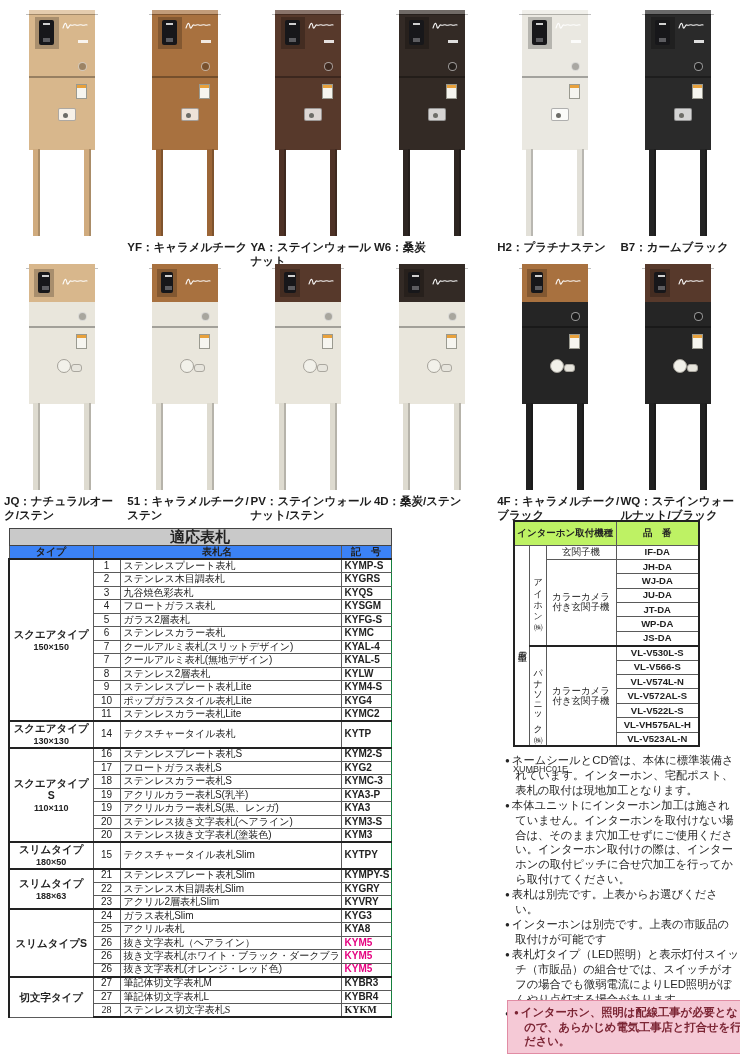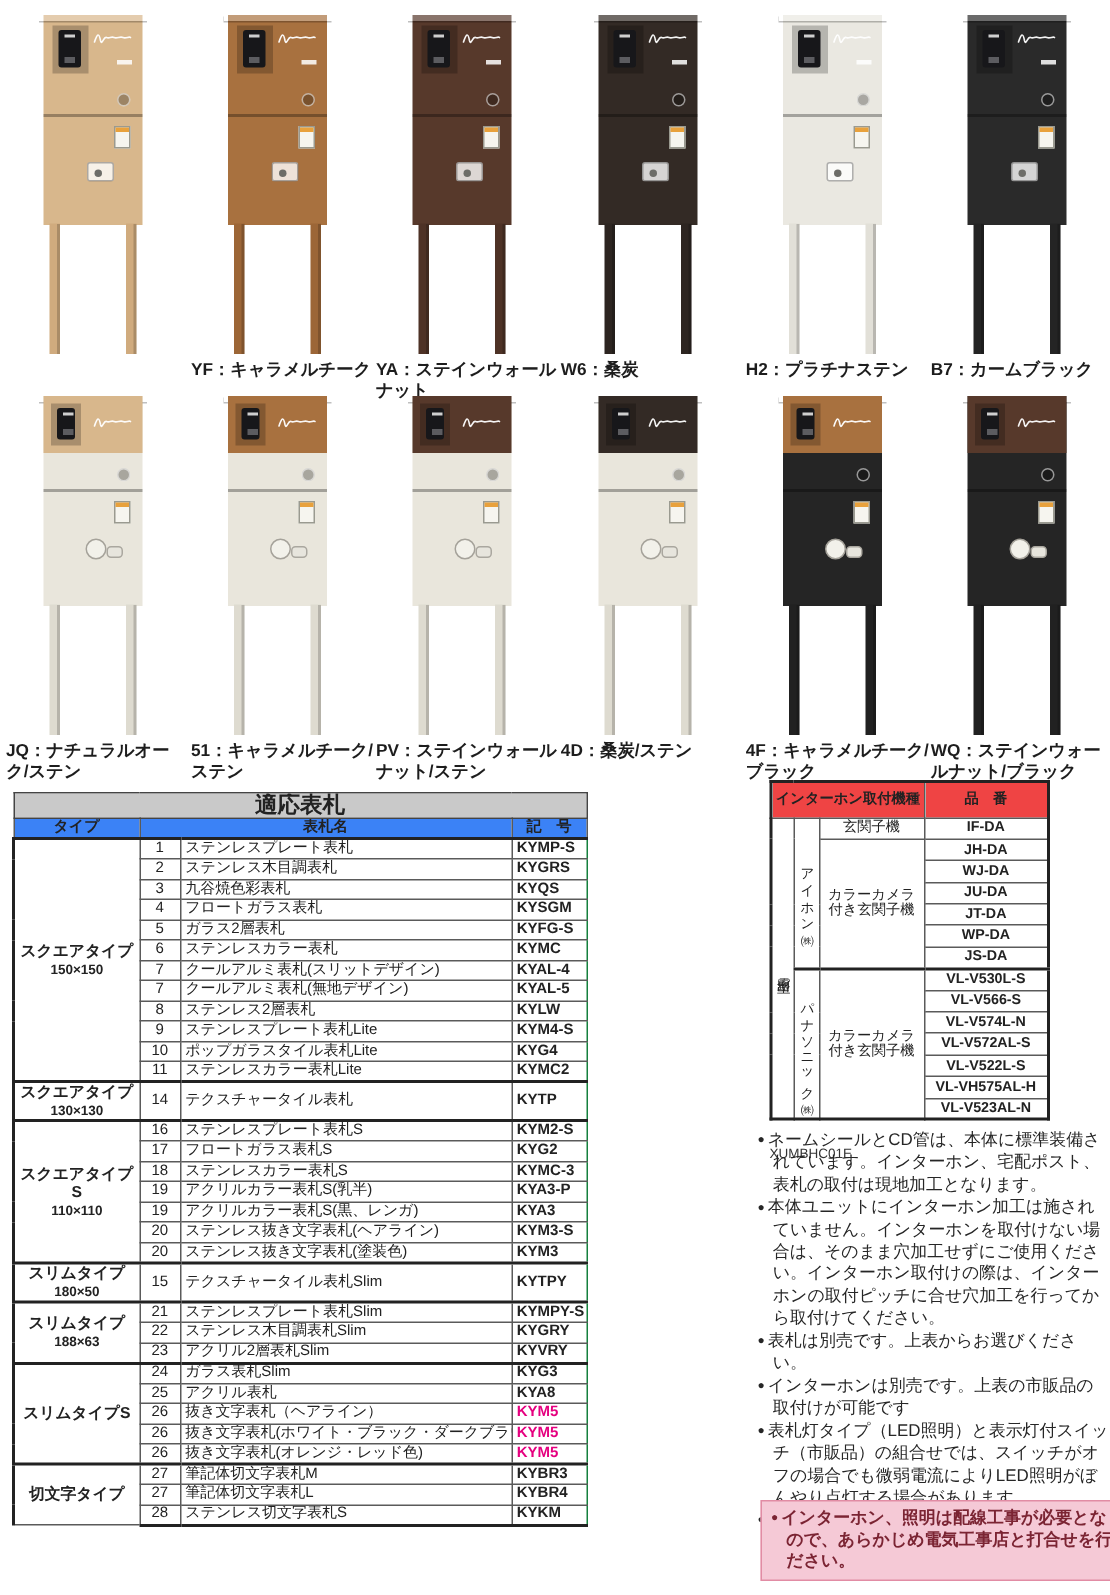--- a/index.html
+++ b/index.html
@@ -47,27 +47,27 @@
   .np th, .np td { border:1px solid #5a5a5a; padding:0 3px; height:13.5px; line-height:1.05; overflow:hidden; white-space:nowrap; }
   .np .t-title { background:#c9c9c9; font-weight:bold; text-align:center; font-size:15px; height:16px; border:1px solid #444; }
   .np .t-colhdr { background:#3b82f6; font-weight:bold; text-align:center; height:14px; }
   .np td.type { text-align:center; font-weight:bold; font-size:10.5px; white-space:normal; line-height:1.15; border-left:2px solid #222; }
   .np td.type .size { font-size:9px; }
   .np td.num { text-align:center; }
   .np td.code { font-weight:600; }
   .np tr.gstart td { border-top:2px solid #222; }
   .np td.pink { color:var(--hl); }
   .np tr td:last-child { border-right:1px solid #15803d;margin-top:23px; }
-  .np tr:last-child td { border-bottom:2px solid #222; }
+  .np tr:last-child td { border-bottom:2px solid #222;font-family:Liberation Serif, serif; }
 
   
   #ic-wrap { position:absolute; left:513px; top:520px; }
   .ic { width:185px; table-layout:fixed; font-size:9.5px; }
   .ic th, .ic td { border:1px solid #5a5a5a; padding:0 2px; height:14.4px; line-height:1.05; text-align:center; overflow:hidden; }
-  .ic th { background:#ef4444; font-weight:bold; font-size:9.5px; height:24px; line-height:1.15;margin-left:48px; }
+  .ic th { background:#bef264; font-weight:bold; font-size:9.5px; height:24px; line-height:1.15;margin-left:48px; }
   .ic td.vert { writing-mode:vertical-rl; text-orientation:upright; letter-spacing:1px; font-size:9px; padding:2px 0; }
   .ic td.label { white-space:normal; }
   .ic td.model { font-weight:600; }
   .ic tr.gstart td { border-top:2px solid #222; }
   .ic { border:2px solid #222; }
   #ic-code { font-size:9px; color:#333; margin-top:17px; }
 
   
   #notes { position:absolute; left:505px; top:753px; width:235px; font-size:11.3px; line-height:1.32; color:#262626; }
   #notes li { list-style:none; text-indent:-0.9em; padding-left:0.9em; }

